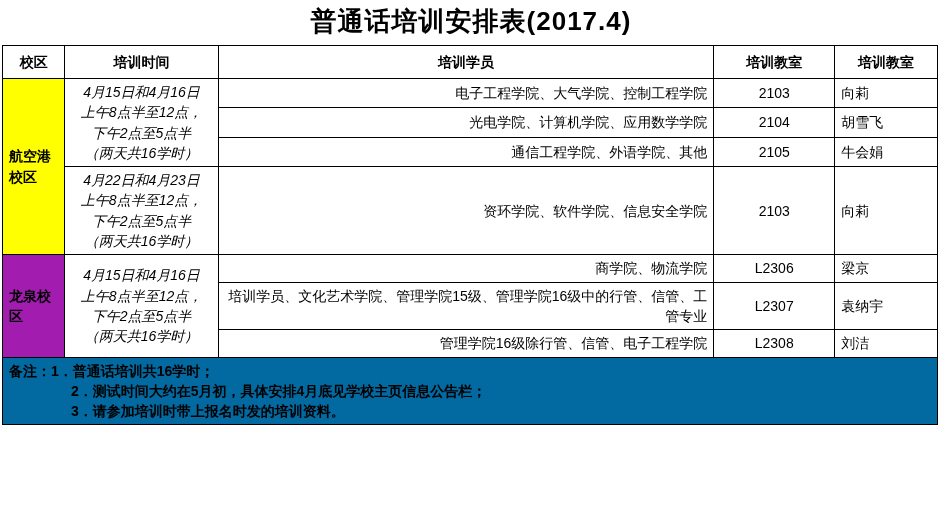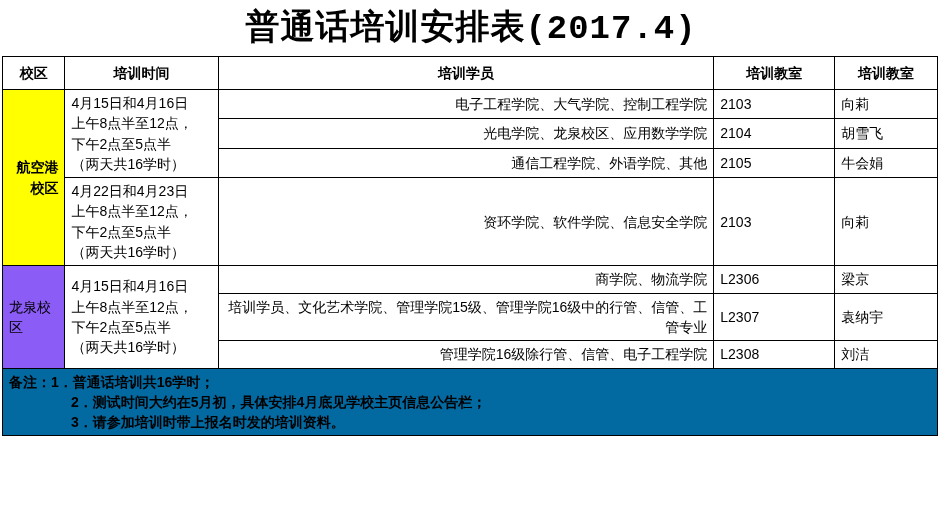--- a/index.html
+++ b/index.html
@@ -14,26 +14,26 @@
     overflow: hidden;
   }
   .page {
     position: relative;
     width: 942px;
     height: 509px;
     box-sizing: border-box;
   }
   .title {
     text-align: center;
-    font-size: 34px;
+    font-size: 26px;
     font-weight: bold;
     letter-spacing: 1px;
     padding: 4px 0 6px 0;
     color: #000000;
-    font-family: Liberation Mono, monospace;
+    font-family: Liberation Sans, sans-serif;
   }
   table.sheet {
     border-collapse: collapse;
     width: 936px;
     margin: 0 2px;
     table-layout: fixed;
   }
   table.sheet td, table.sheet th {
     border: 1px solid #000000;
     font-size: 14px;
@@ -46,48 +46,49 @@
   .hdr {
     text-align: center;
     font-weight: bold;
     font-size: 15px;
     height: 26px;
     background: #ffffff;
   }
   .campus {
     background: #ffff00;
     font-weight: bold;
-    text-align: right;
+    text-align: left;
     font-size: 14px;
     padding-left: 5px;
     vertical-align: bottom;
     margin-top: 24px;
   }
   .campus-mid {
-    background: #8b5cf6;
-    font-weight: normal;
+    background: #a21caf;
+    font-weight: bold;
     text-align: left;
     font-size: 14px;
     padding-left: 5px;
     vertical-align: top;
   }
   .timecell {
     font-size: 13.5px;
-    text-align: left;
+    text-align: center;
     line-height: 1.5;
     padding: 6px 4px 6px 6px;
     white-space: pre-line;
+    font-style: italic;
   }
   .students {
     text-align: right;
     font-size: 14px;
     padding-left: 8px;
   }
   .room {
-    text-align: left;
+    text-align: center;
     font-size: 14px;
   }
   .teacher {
     text-align: left;
     font-size: 14px;
     padding-left: 10px;
   }
   .notes {
     background: #0369a1;
     padding: 6px 10px 8px 10px;
@@ -136,21 +137,21 @@
         <td class="campus" rowspan="4">航空港校区</td>
         <td class="timecell" rowspan="3">4月15日和4月16日
 上午8点半至12点，
 下午2点至5点半
 （两天共16学时）</td>
         <td class="students">电子工程学院、大气学院、控制工程学院</td>
         <td class="room">2103</td>
         <td class="teacher">向莉</td>
       </tr>
       <tr>
-        <td class="students">光电学院、龙泉校区、应用数学学院</td>
+        <td class="students">光电学院、计算机学院、应用数学学院</td>
         <td class="room">2104</td>
         <td class="teacher">胡雪飞</td>
       </tr>
       <tr>
         <td class="students">通信工程学院、外语学院、其他</td>
         <td class="room">2105</td>
         <td class="teacher">牛会娟</td>
       </tr>
 
       <tr>

